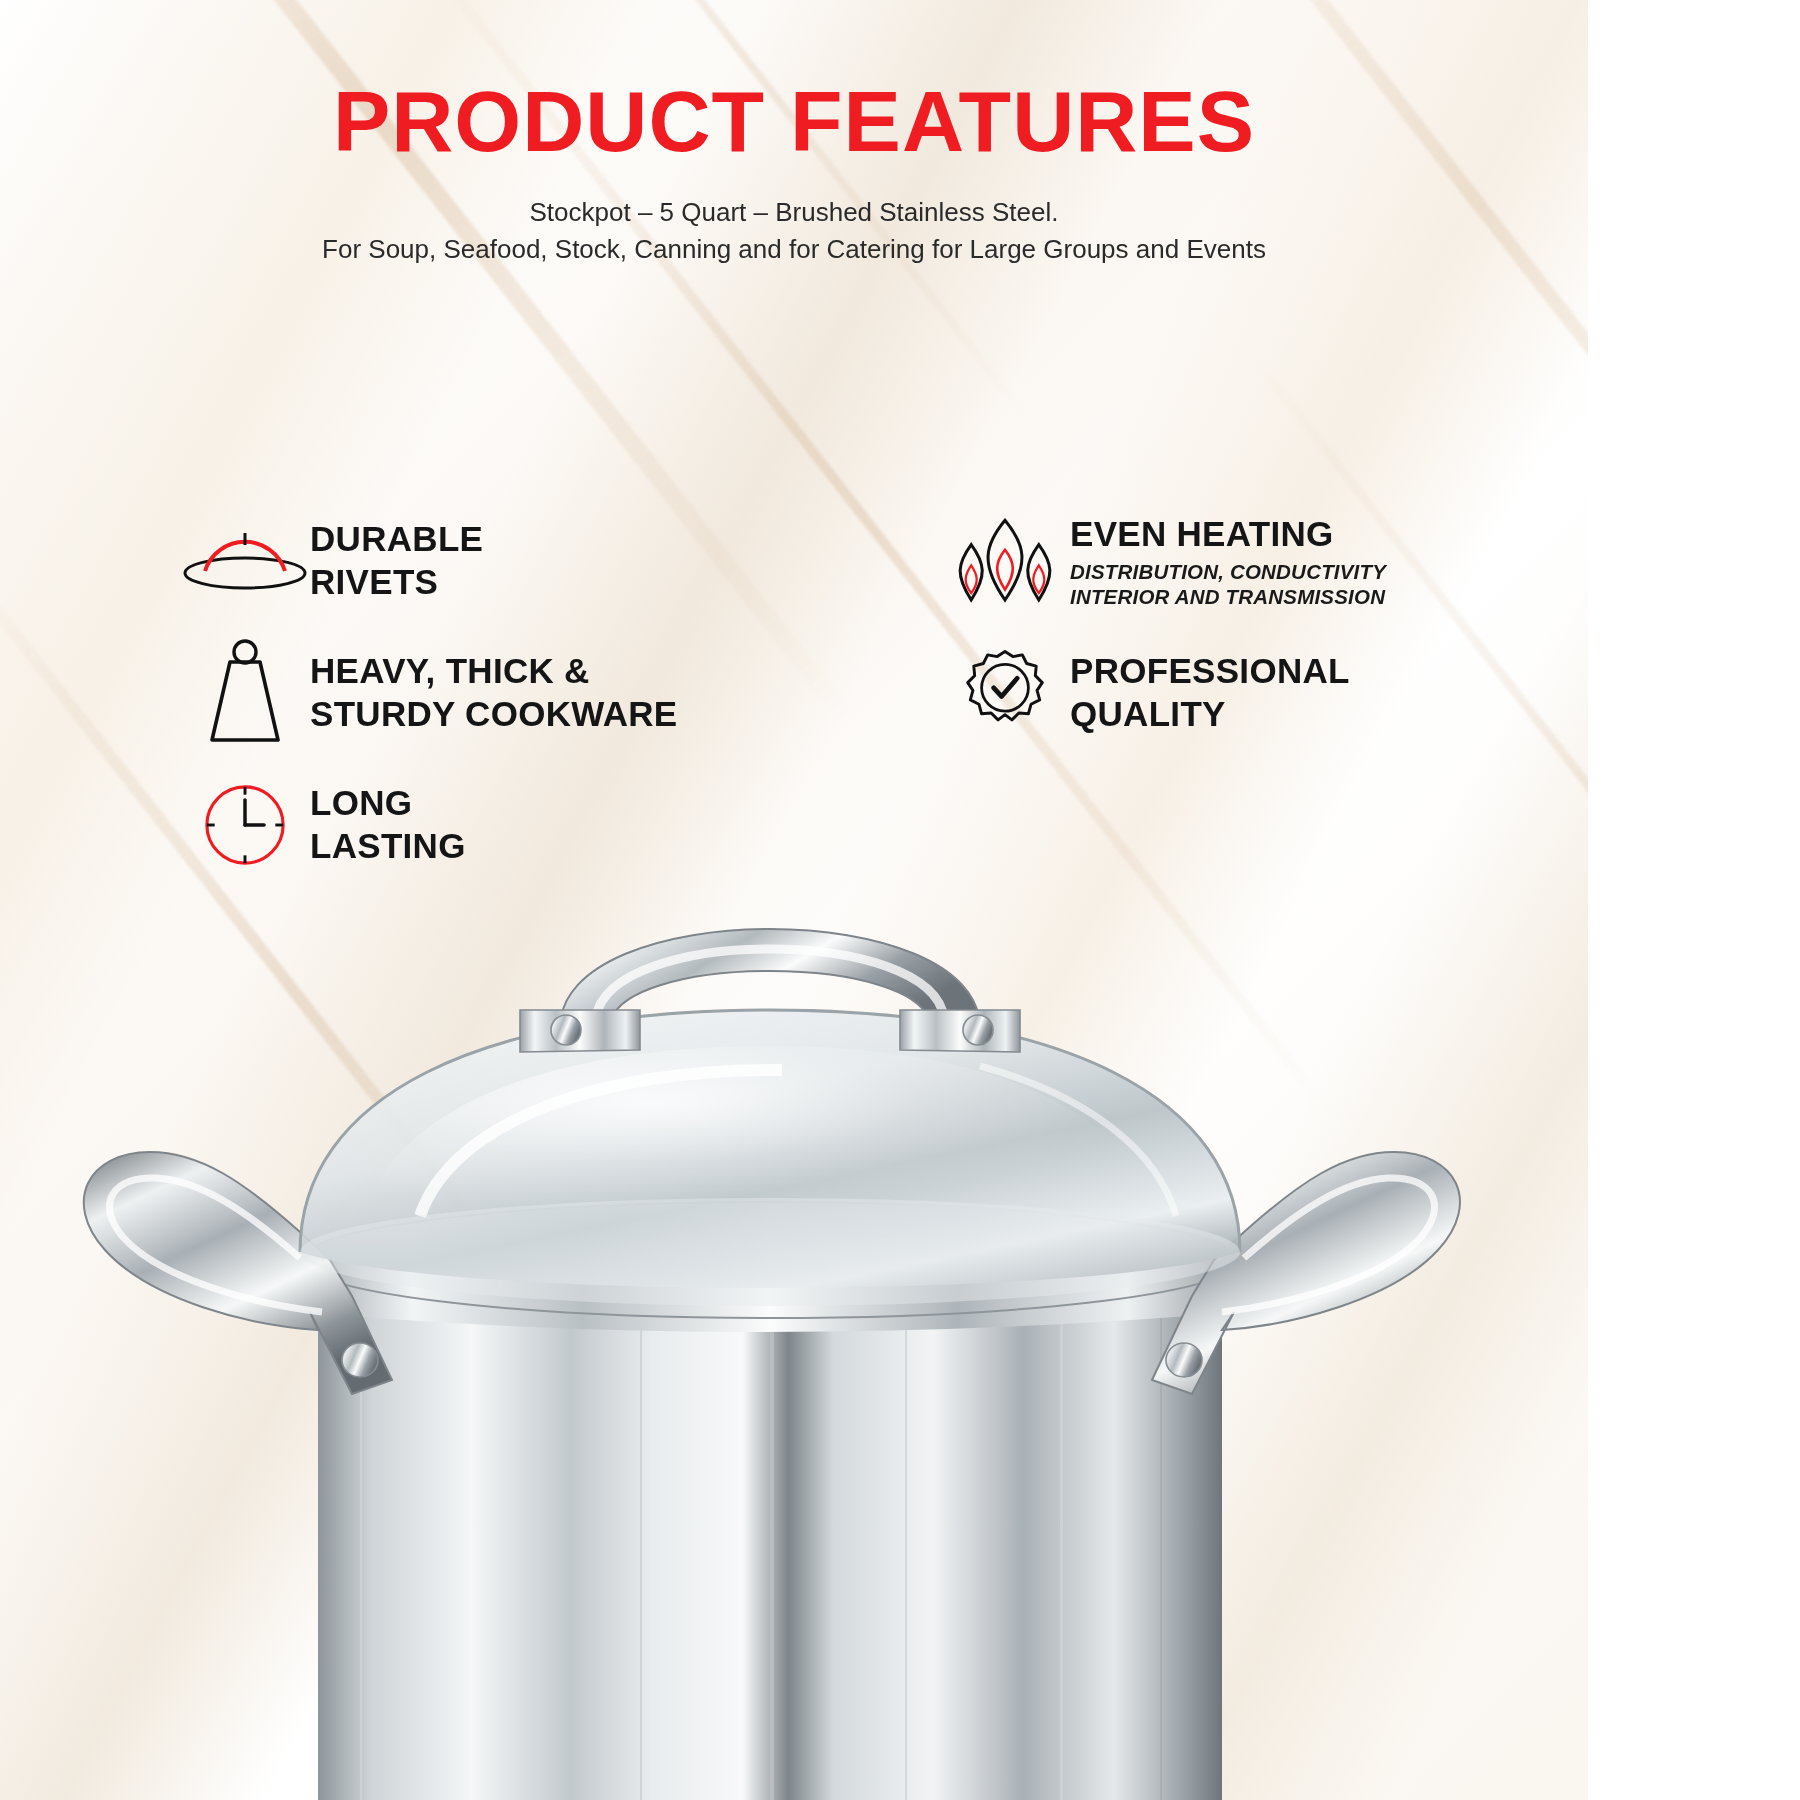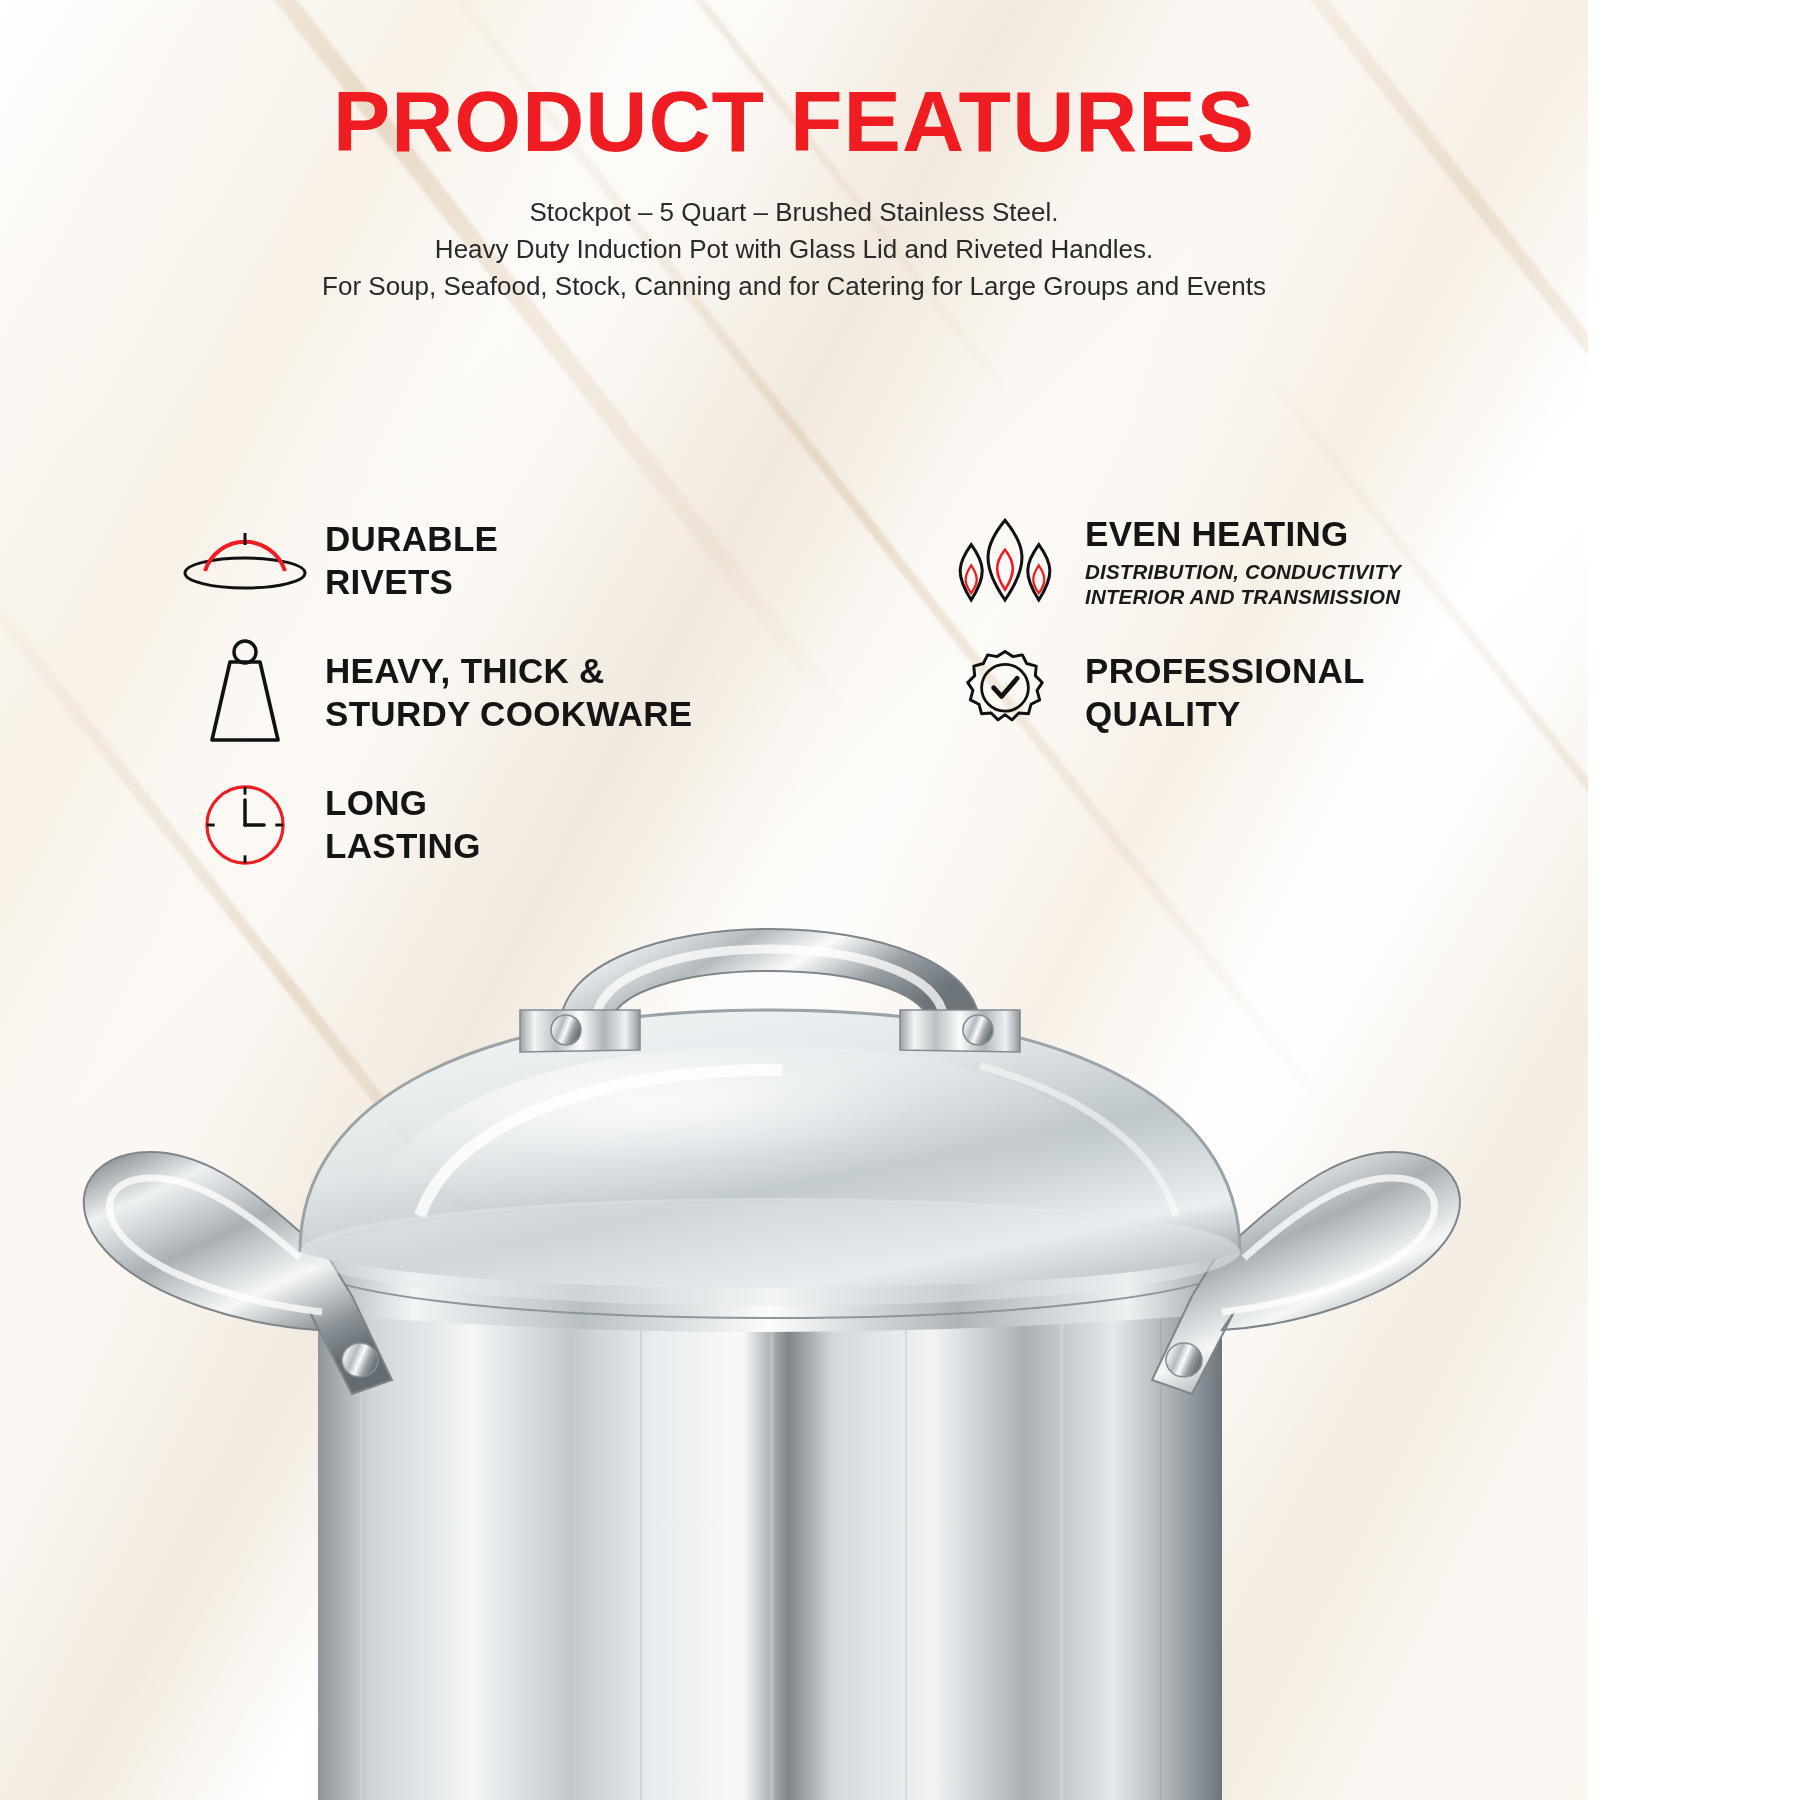--- a/index.html
+++ b/index.html
@@ -114,21 +114,20 @@
     display: flex;
     align-items: center;
     justify-content: center;
   }
   .feature .txt {
     font-size: 35px;
     font-weight: 700;
     color: #151515;
     line-height: 1.22;
     letter-spacing: .3px;
-    margin-left: 15px;
   }
   .feature .txt .sub {
     display: block;
     font-size: 20.5px;
     font-weight: 700;
     letter-spacing: .2px;
     line-height: 1.22;
     margin-top: 4px;
     color: #1a1a1a;
     font-style: italic;
@@ -155,21 +154,20 @@
     <div class="bg-streak streak-c"></div>
     <div class="bg-streak streak-d"></div>
     <div class="bg-streak streak-e"></div>
     <div class="bg-streak streak-f"></div>
   </div>
 
   <div class="header">
     <h1 class="title">PRODUCT FEATURES</h1>
     <div class="subtitle">
       <div>Stockpot – 5 Quart – Brushed Stainless Steel.</div>
-      <div>Heavy Duty Induction Pot with Glass Lid and Riveted Handles.</div>
       <div>For Soup, Seafood, Stock, Canning and for Catering for Large Groups and Events</div>
     </div>
   </div>
 
   <div class="features">
 
     <div class="feature col-left">
       <div class="ico">
         <svg width="130" height="80" viewBox="0 0 130 80">
           <ellipse cx="65" cy="52" rx="60" ry="15" fill="none" stroke="#111" stroke-width="3"></ellipse>

